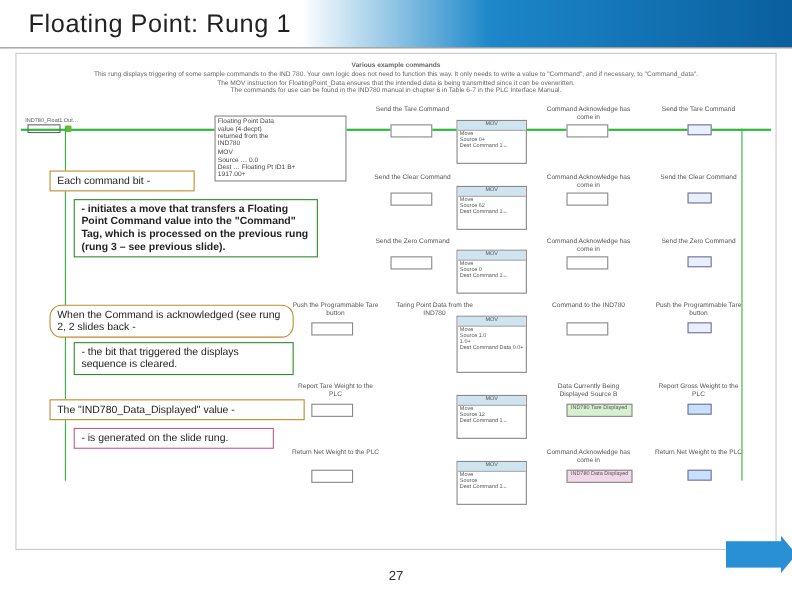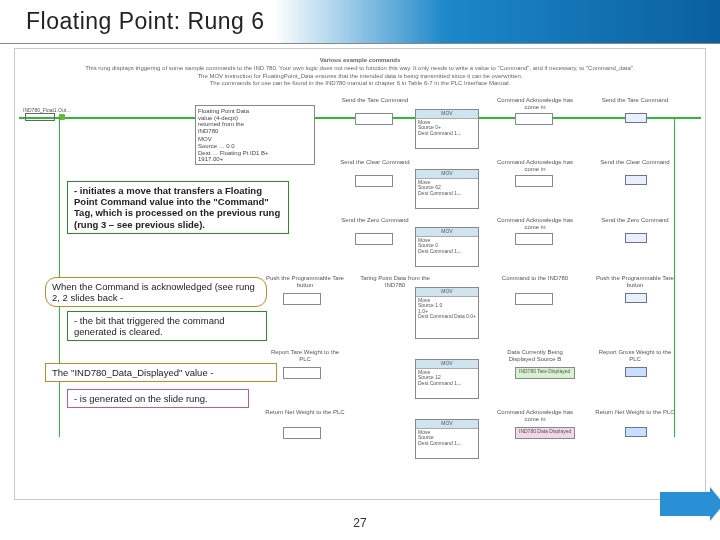--- a/index.html
+++ b/index.html
@@ -62,21 +62,21 @@
     border-top: 17px solid transparent;
     border-bottom: 17px solid transparent;
   }
 </style>
 </head>
 <body>
 
 <div class="slide">
 
   <div class="title-bar">
-    <h1>Floating Point:  Rung 6</h1>
+    <h1>Floating Point:  Rung 1</h1>
   </div>
 
   <div class="content">
 
     <div class="bg">
 
       <div class="hdrband">
         <div style="font-weight:bold;">Various example commands</div>
         <div>This rung displays triggering of some sample commands to the IND 780. Your own logic does not need to function this way. It only needs to write a value to "Command", and if necessary, to "Command_data".</div>
         <div>The MOV instruction for FloatingPoint_Data ensures that the intended data is being transmitted since it can be overwritten.</div>
@@ -168,22 +168,23 @@
       <div class="caption" style="top:360px; left:480px;">Command Acknowledge has come in</div>
       <div class="smallbox" style="top:378px; left:500px; width:60px; background:#f0d8e8;"></div>
       <div class="htxt" style="top:380px; left:504px; font-size:5px;">IND780 Data Displayed</div>
       <div class="caption" style="top:360px; left:580px;">Return Net Weight to the PLC</div>
       <div class="tinybox" style="top:378px; left:610px; background:#c8e0ff;"></div>
 
       <div style="position:absolute; top:68px; left:44px; width:1px; height:320px; background:#2fb83a;"></div>
       <div style="position:absolute; top:68px; right:30px; width:1px; height:320px; background:#2fb83a;"></div>
     </div>
 
+    <div class="ann orange" style="top:106px; left:30px; width:132px;">Each command bit -</div>
     <div class="ann green" style="top:132px; left:52px; width:222px;font-weight:bold;">- initiates a move that transfers a Floating Point Command value into the "Command" Tag, which is processed on the previous rung (rung 3 – see previous slide).</div>
     <div class="ann orange" style="top:228px; left:30px; width:222px;border-radius:11px;">When the Command is acknowledged (see rung 2, 2 slides back -</div>
-    <div class="ann green" style="top:262px; left:52px; width:200px;">- the bit that triggered the command generated is cleared.</div>
+    <div class="ann green" style="top:262px; left:52px; width:200px;">- the bit that triggered the displays sequence is cleared.</div>
     <div class="ann orange" style="top:314px; left:30px; width:232px;">The "IND780_Data_Displayed" value -</div>
     <div class="ann pink" style="top:340px; left:52px; width:182px;">- is generated on the slide rung.</div>
   </div>
 
   <div class="arrow"></div>
   <div class="page-num">27</div>
 </div>
 
 </body></html>

